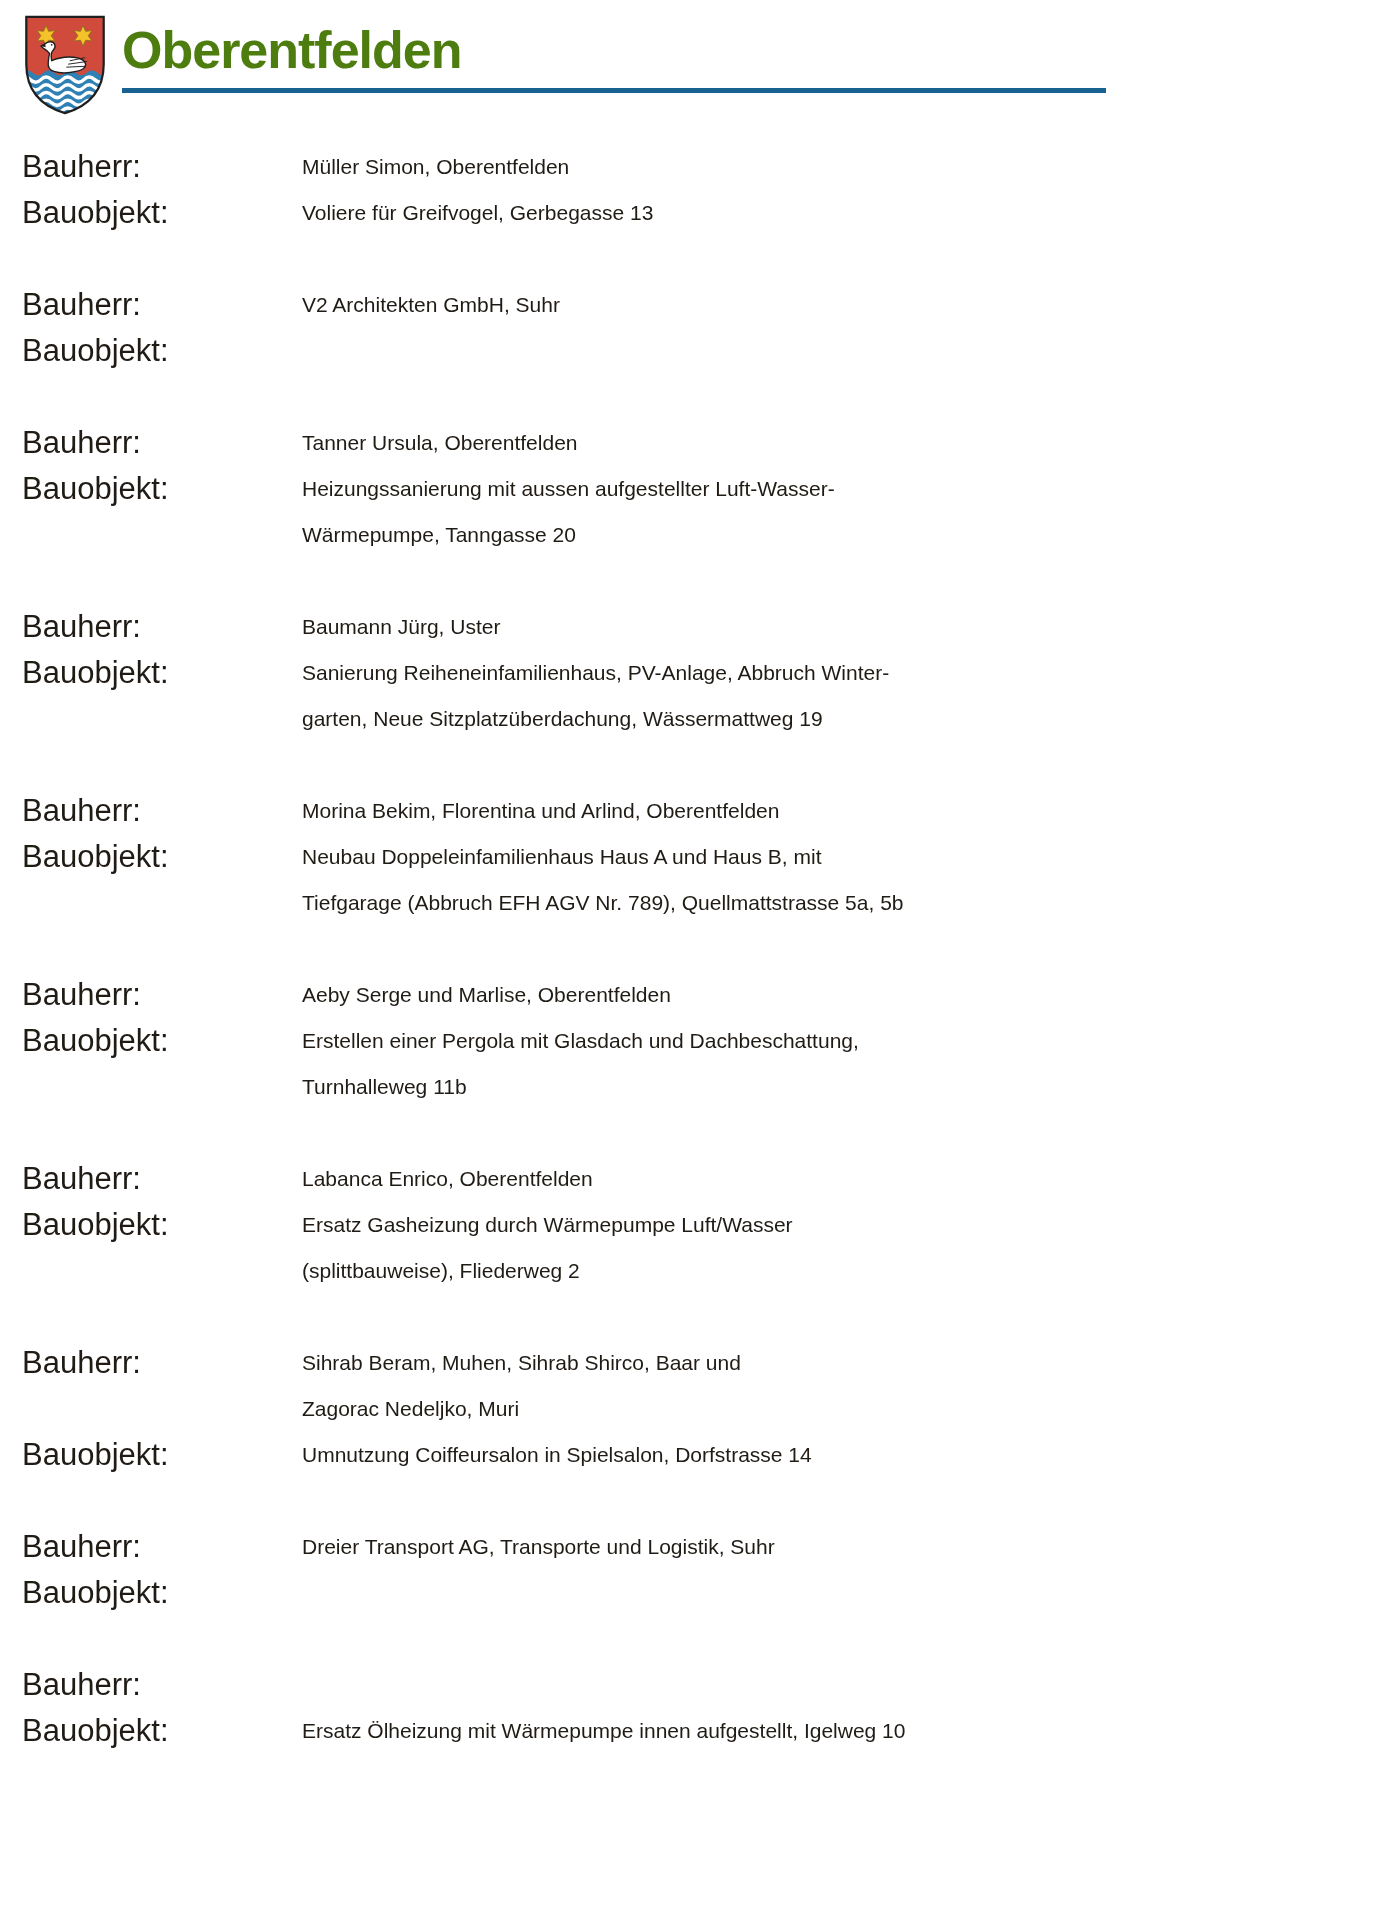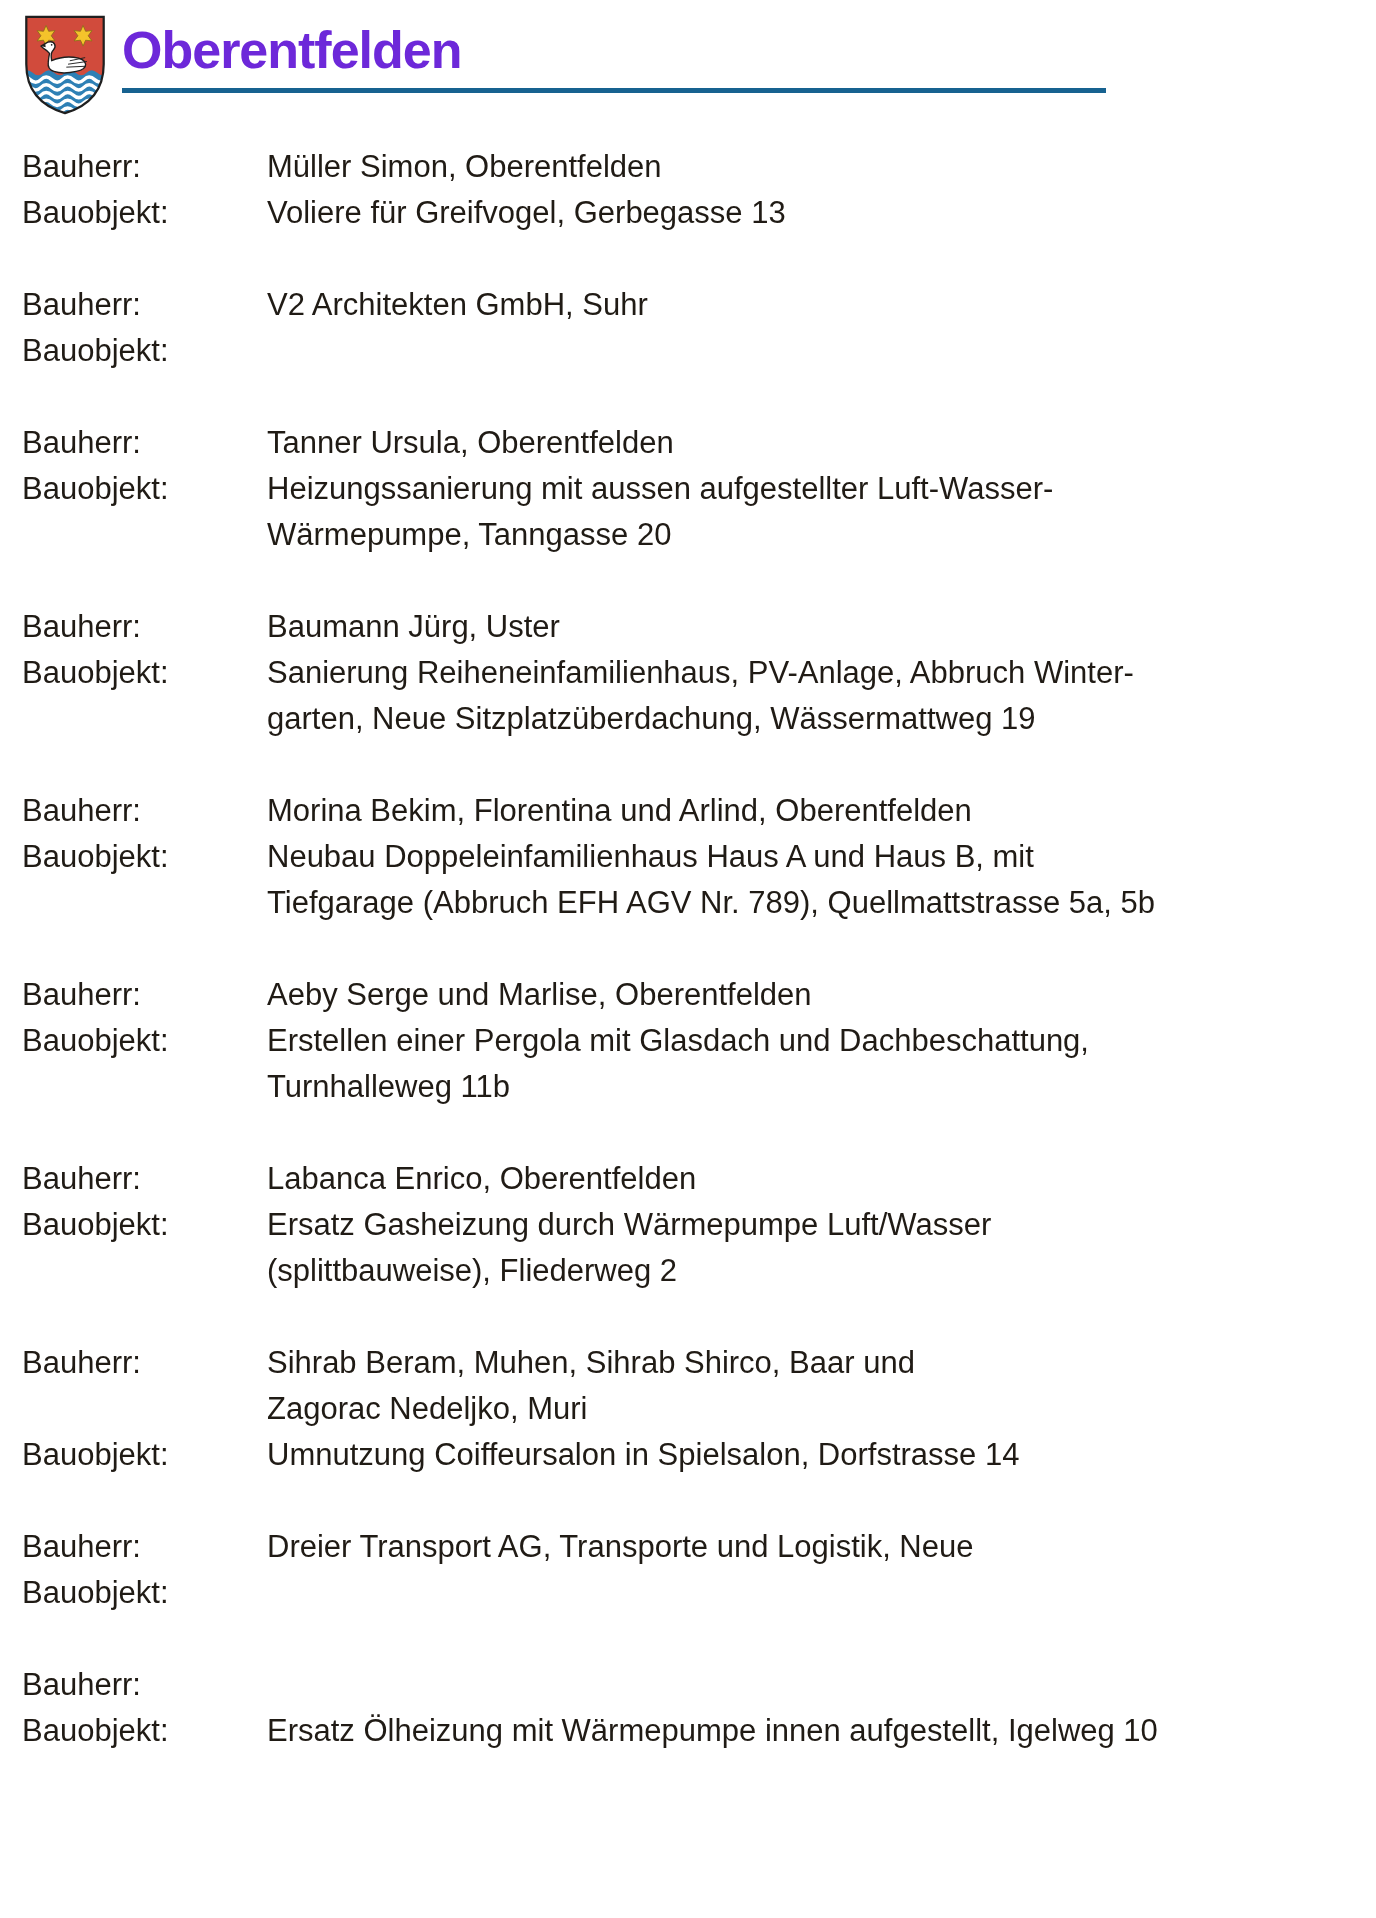--- a/index.html
+++ b/index.html
@@ -31,21 +31,21 @@
     width: 984px;
   }
   .page-title {
     font-size: 52px;
     font-weight: 700;
     letter-spacing: -1px;
     line-height: 1.0;
     padding-top: 14px;
     padding-left: 0;
     margin: 0;
-    color: #6d28d9;
+    color: #4d7c0f;
   }
   .title-rule {
     margin-top: 12px;
     height: 5px;
     width: 100%;
     background: #176290;
   }
   
   .entries {
     margin-top: 26px;
@@ -59,23 +59,24 @@
     align-items: start;
   }
   .label {
     font-weight: 400;
     font-size: 31px;
     line-height: 46px;
     white-space: nowrap;
   }
   .value {
     font-weight: 400;
-    font-size: 31px;
+    font-size: 21px;
     line-height: 46px;
     white-space: pre-line;
+    margin-left: 35px;
   }
 </style>
 </head>
 <body>
 
 <div class="header">
   <svg class="crest" viewBox="0 0 100 122" xmlns="http://www.w3.org/2000/svg" aria-hidden="true">
     <defs>
       <clipPath id="shieldClip">
         <path d="M5 5 H95 V60 C95 92 76 109 50 117 C24 109 5 92 5 60 Z"></path>
@@ -213,21 +214,21 @@
     </div>
     <div class="pair">
       <div class="label">Bauobjekt:</div>
       <div class="value">Umnutzung Coiffeursalon in Spielsalon, Dorfstrasse 14</div>
     </div>
   </div>
 
   <div class="entry">
     <div class="pair">
       <div class="label">Bauherr:</div>
-      <div class="value">Dreier Transport AG, Transporte und Logistik, Neue</div>
+      <div class="value">Dreier Transport AG, Transporte und Logistik, Suhr</div>
     </div>
     <div class="pair">
       <div class="label">Bauobjekt:</div>
     </div>
   </div>
 
   <div class="entry">
     <div class="pair">
       <div class="label">Bauherr:</div>
     </div>

